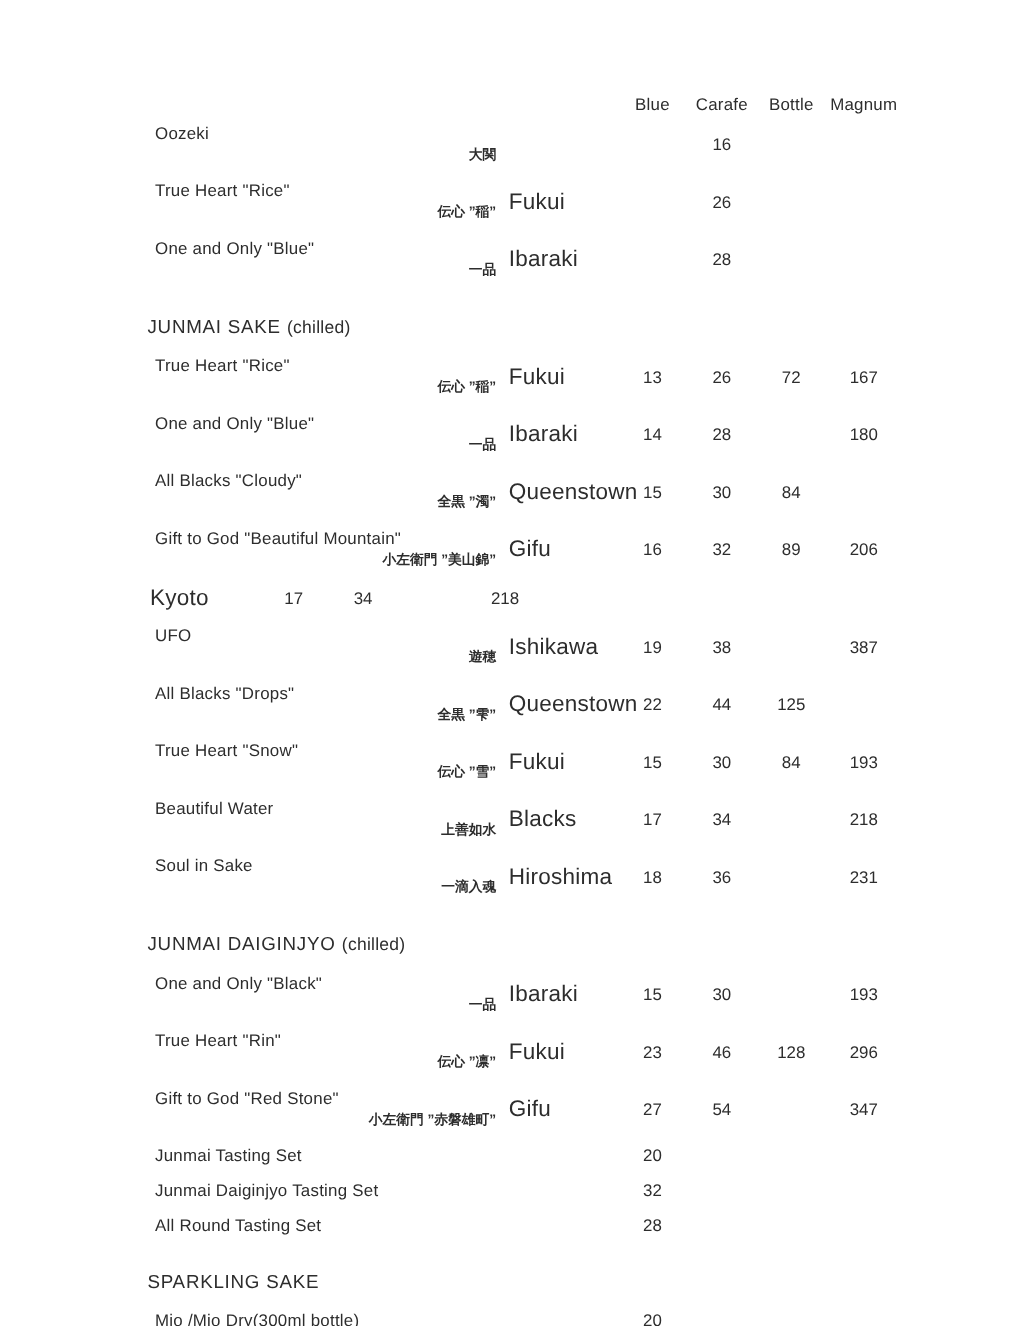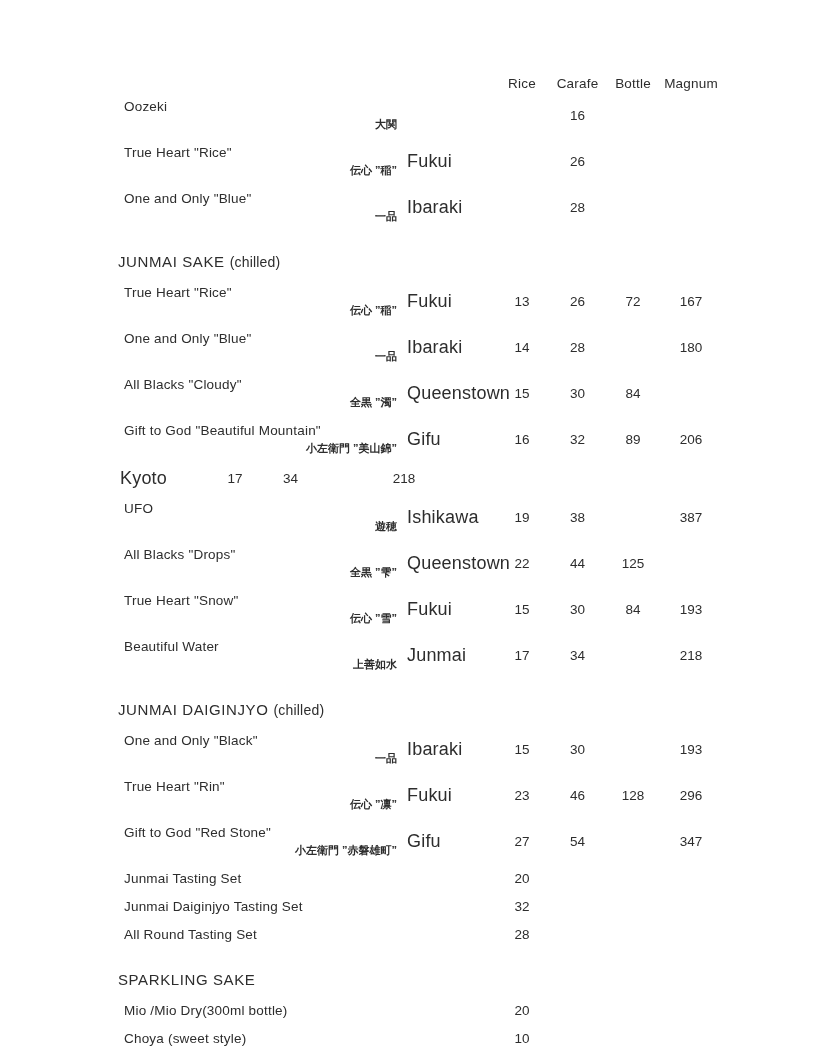--- a/index.html
+++ b/index.html
@@ -33,21 +33,21 @@
   .note{font-size:13px;}
 </style>
 </head>
 <body>
 
 <div class="page">
   <div class="menu" id="menu">
       <div class="row head1">
         <div class="titleblock"></div>
         <div class="region"></div>
-        <div class="price colhead p-glass">Rice</div>
+        <div class="price colhead p-glass">Blue</div>
         <div class="price colhead p-carafe">Carafe</div>
         <div class="price colhead p-bottle">Bottle</div>
         <div class="price colhead p-magnum">Magnum</div>
       </div>
       <div class="row item-row">
         <div class="titleblock">
           <span class="en">Oozeki</span>
           <span class="jp">大関</span>
         </div>
         <div class="region"></div>
@@ -164,25 +164,36 @@
         <div class="price p-glass">15</div>
         <div class="price p-carafe">30</div>
         <div class="price p-bottle">84</div>
         <div class="price p-magnum">193</div>
       </div>
       <div class="row item-row">
         <div class="titleblock">
           <span class="en">Beautiful Water</span>
           <span class="jp">上善如水</span>
         </div>
-        <div class="region">Junmai</div>
+        <div class="region">Blacks</div>
         <div class="price p-glass">17</div>
         <div class="price p-carafe">34</div>
         <div class="price p-bottle"></div>
         <div class="price p-magnum">218</div>
+      </div>
+      <div class="row item-row">
+        <div class="titleblock">
+          <span class="en">Soul in Sake</span>
+          <span class="jp">一滴入魂</span>
+        </div>
+        <div class="region">Hiroshima</div>
+        <div class="price p-glass">18</div>
+        <div class="price p-carafe">36</div>
+        <div class="price p-bottle"></div>
+        <div class="price p-magnum">231</div>
       </div>
       <div class="row section-title-row">
         <div class="titleblock-wide"><span class="section-title">JUNMAI DAIGINJYO</span><span class="suffix">(chilled)</span></div>
         <div class="price note p-glass"></div>
       </div>
       <div class="row item-row">
         <div class="titleblock">
           <span class="en">One and Only "Black"</span>
           <span class="jp">一品</span>
         </div>

